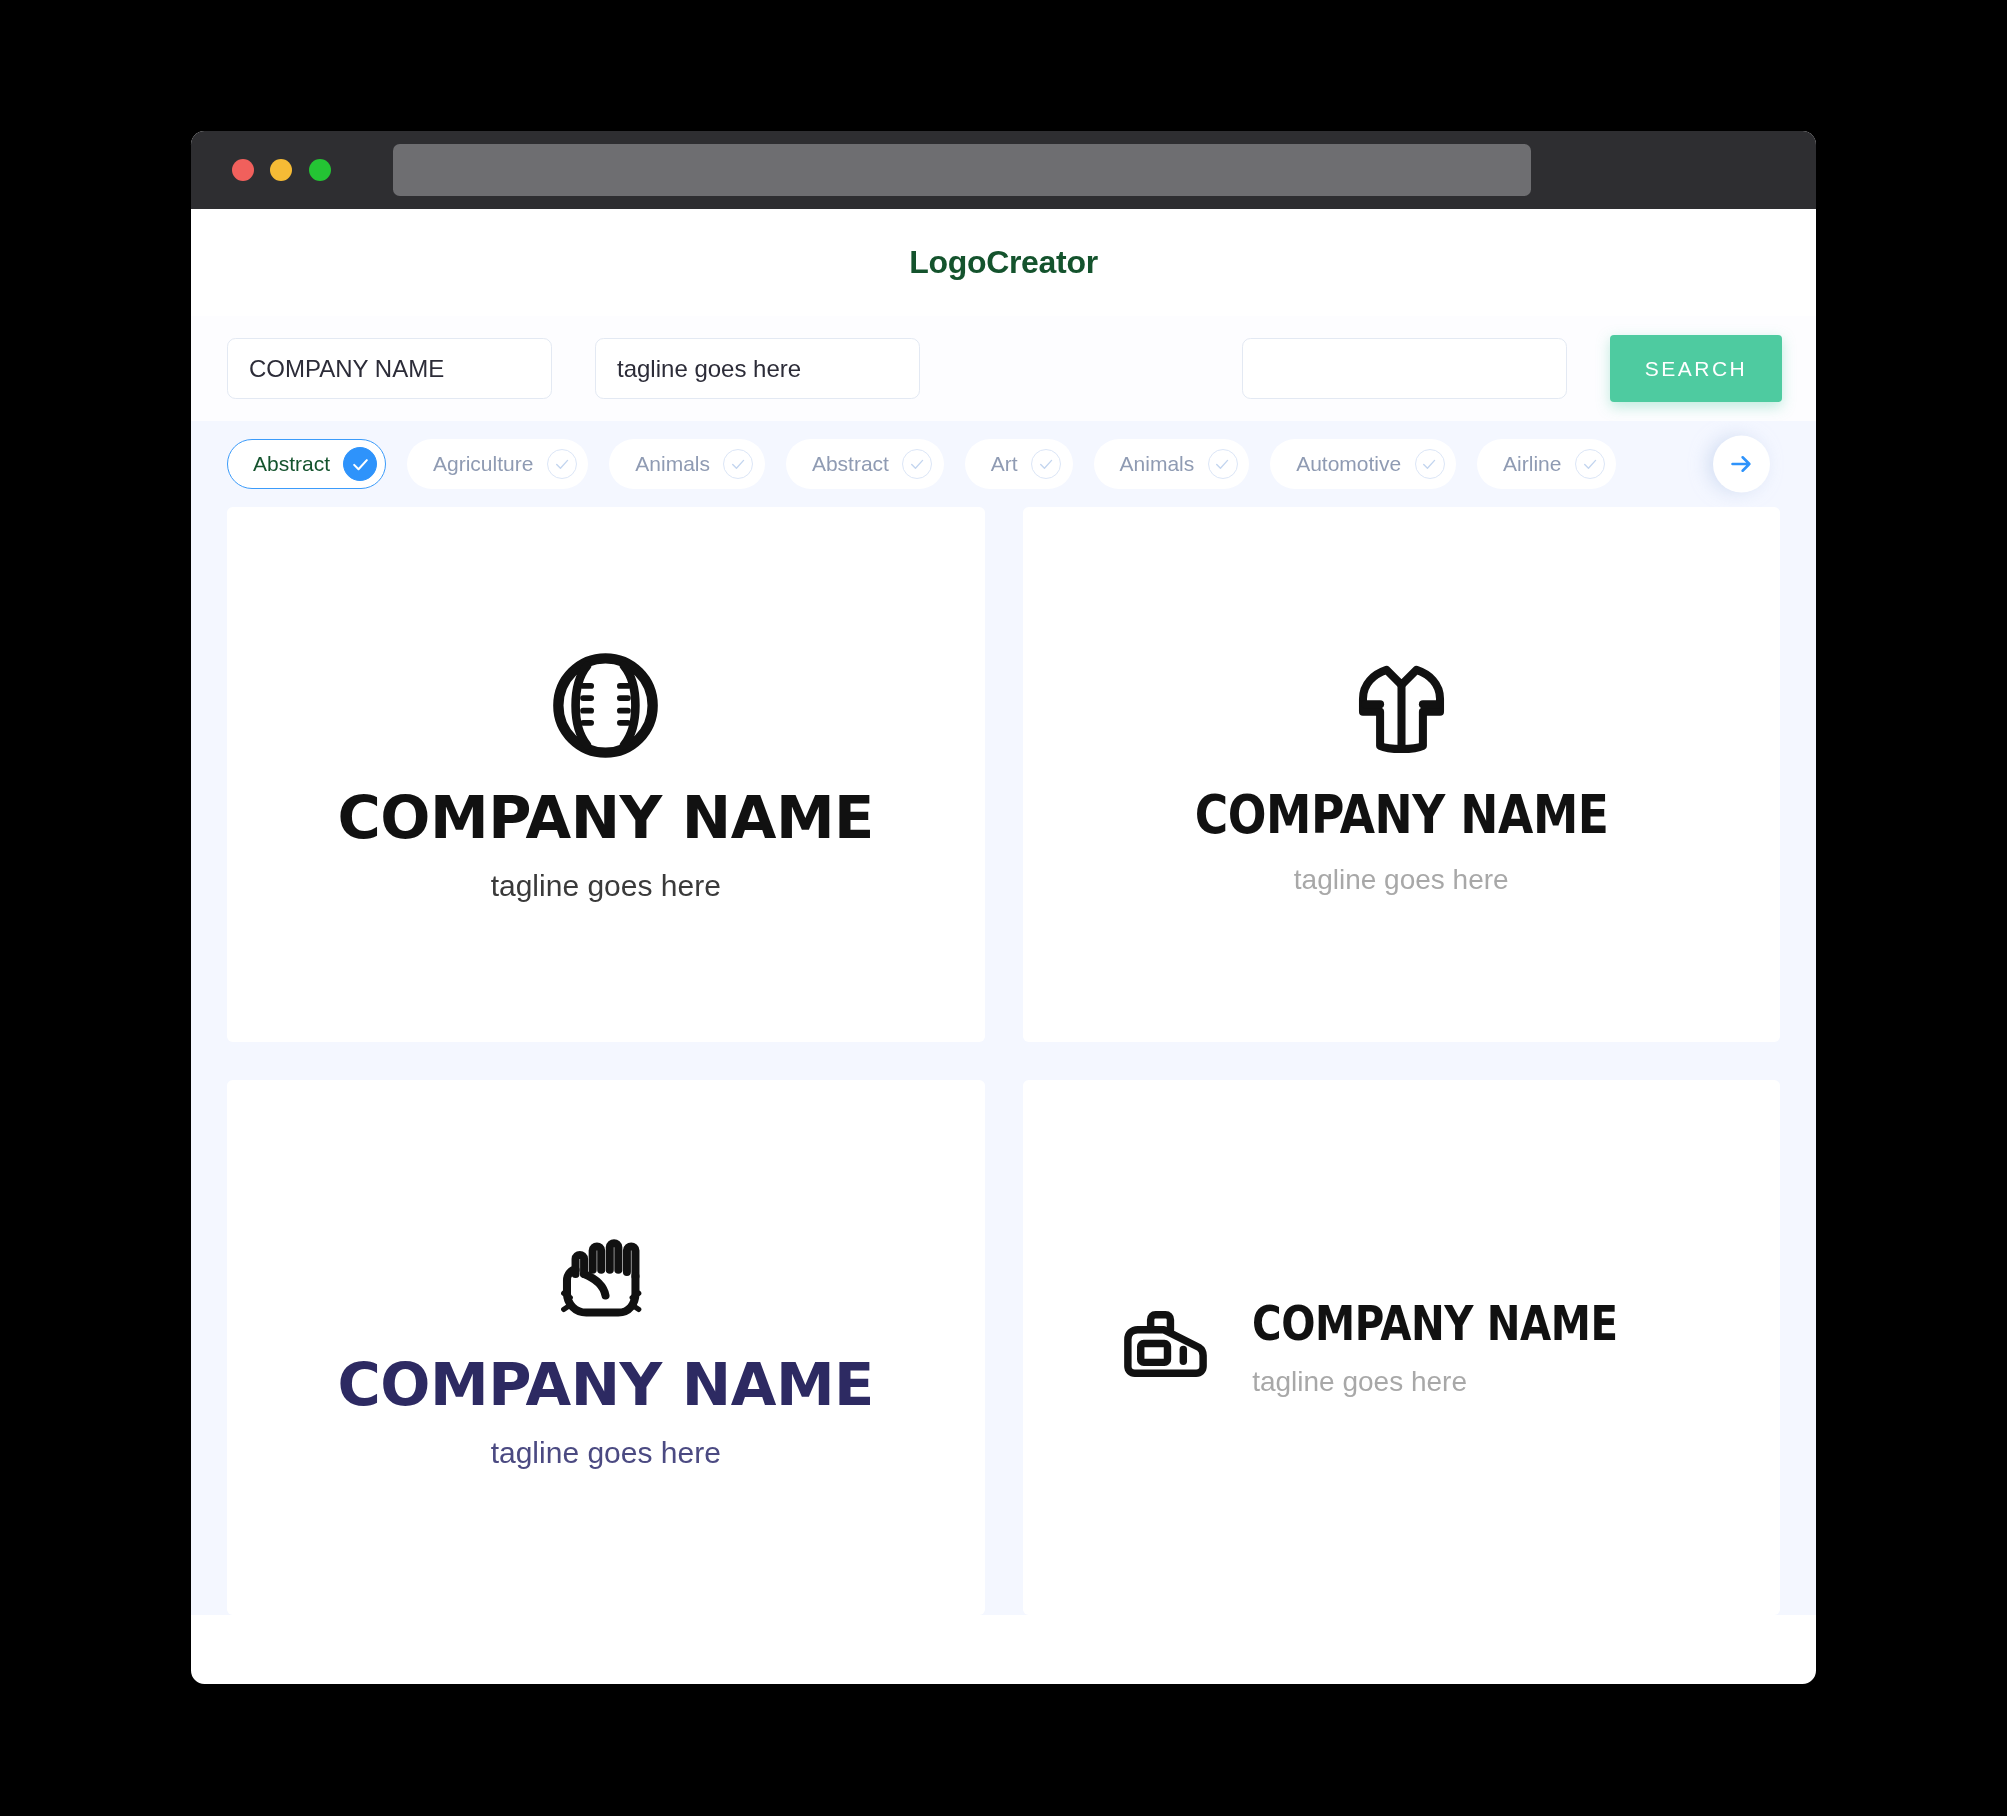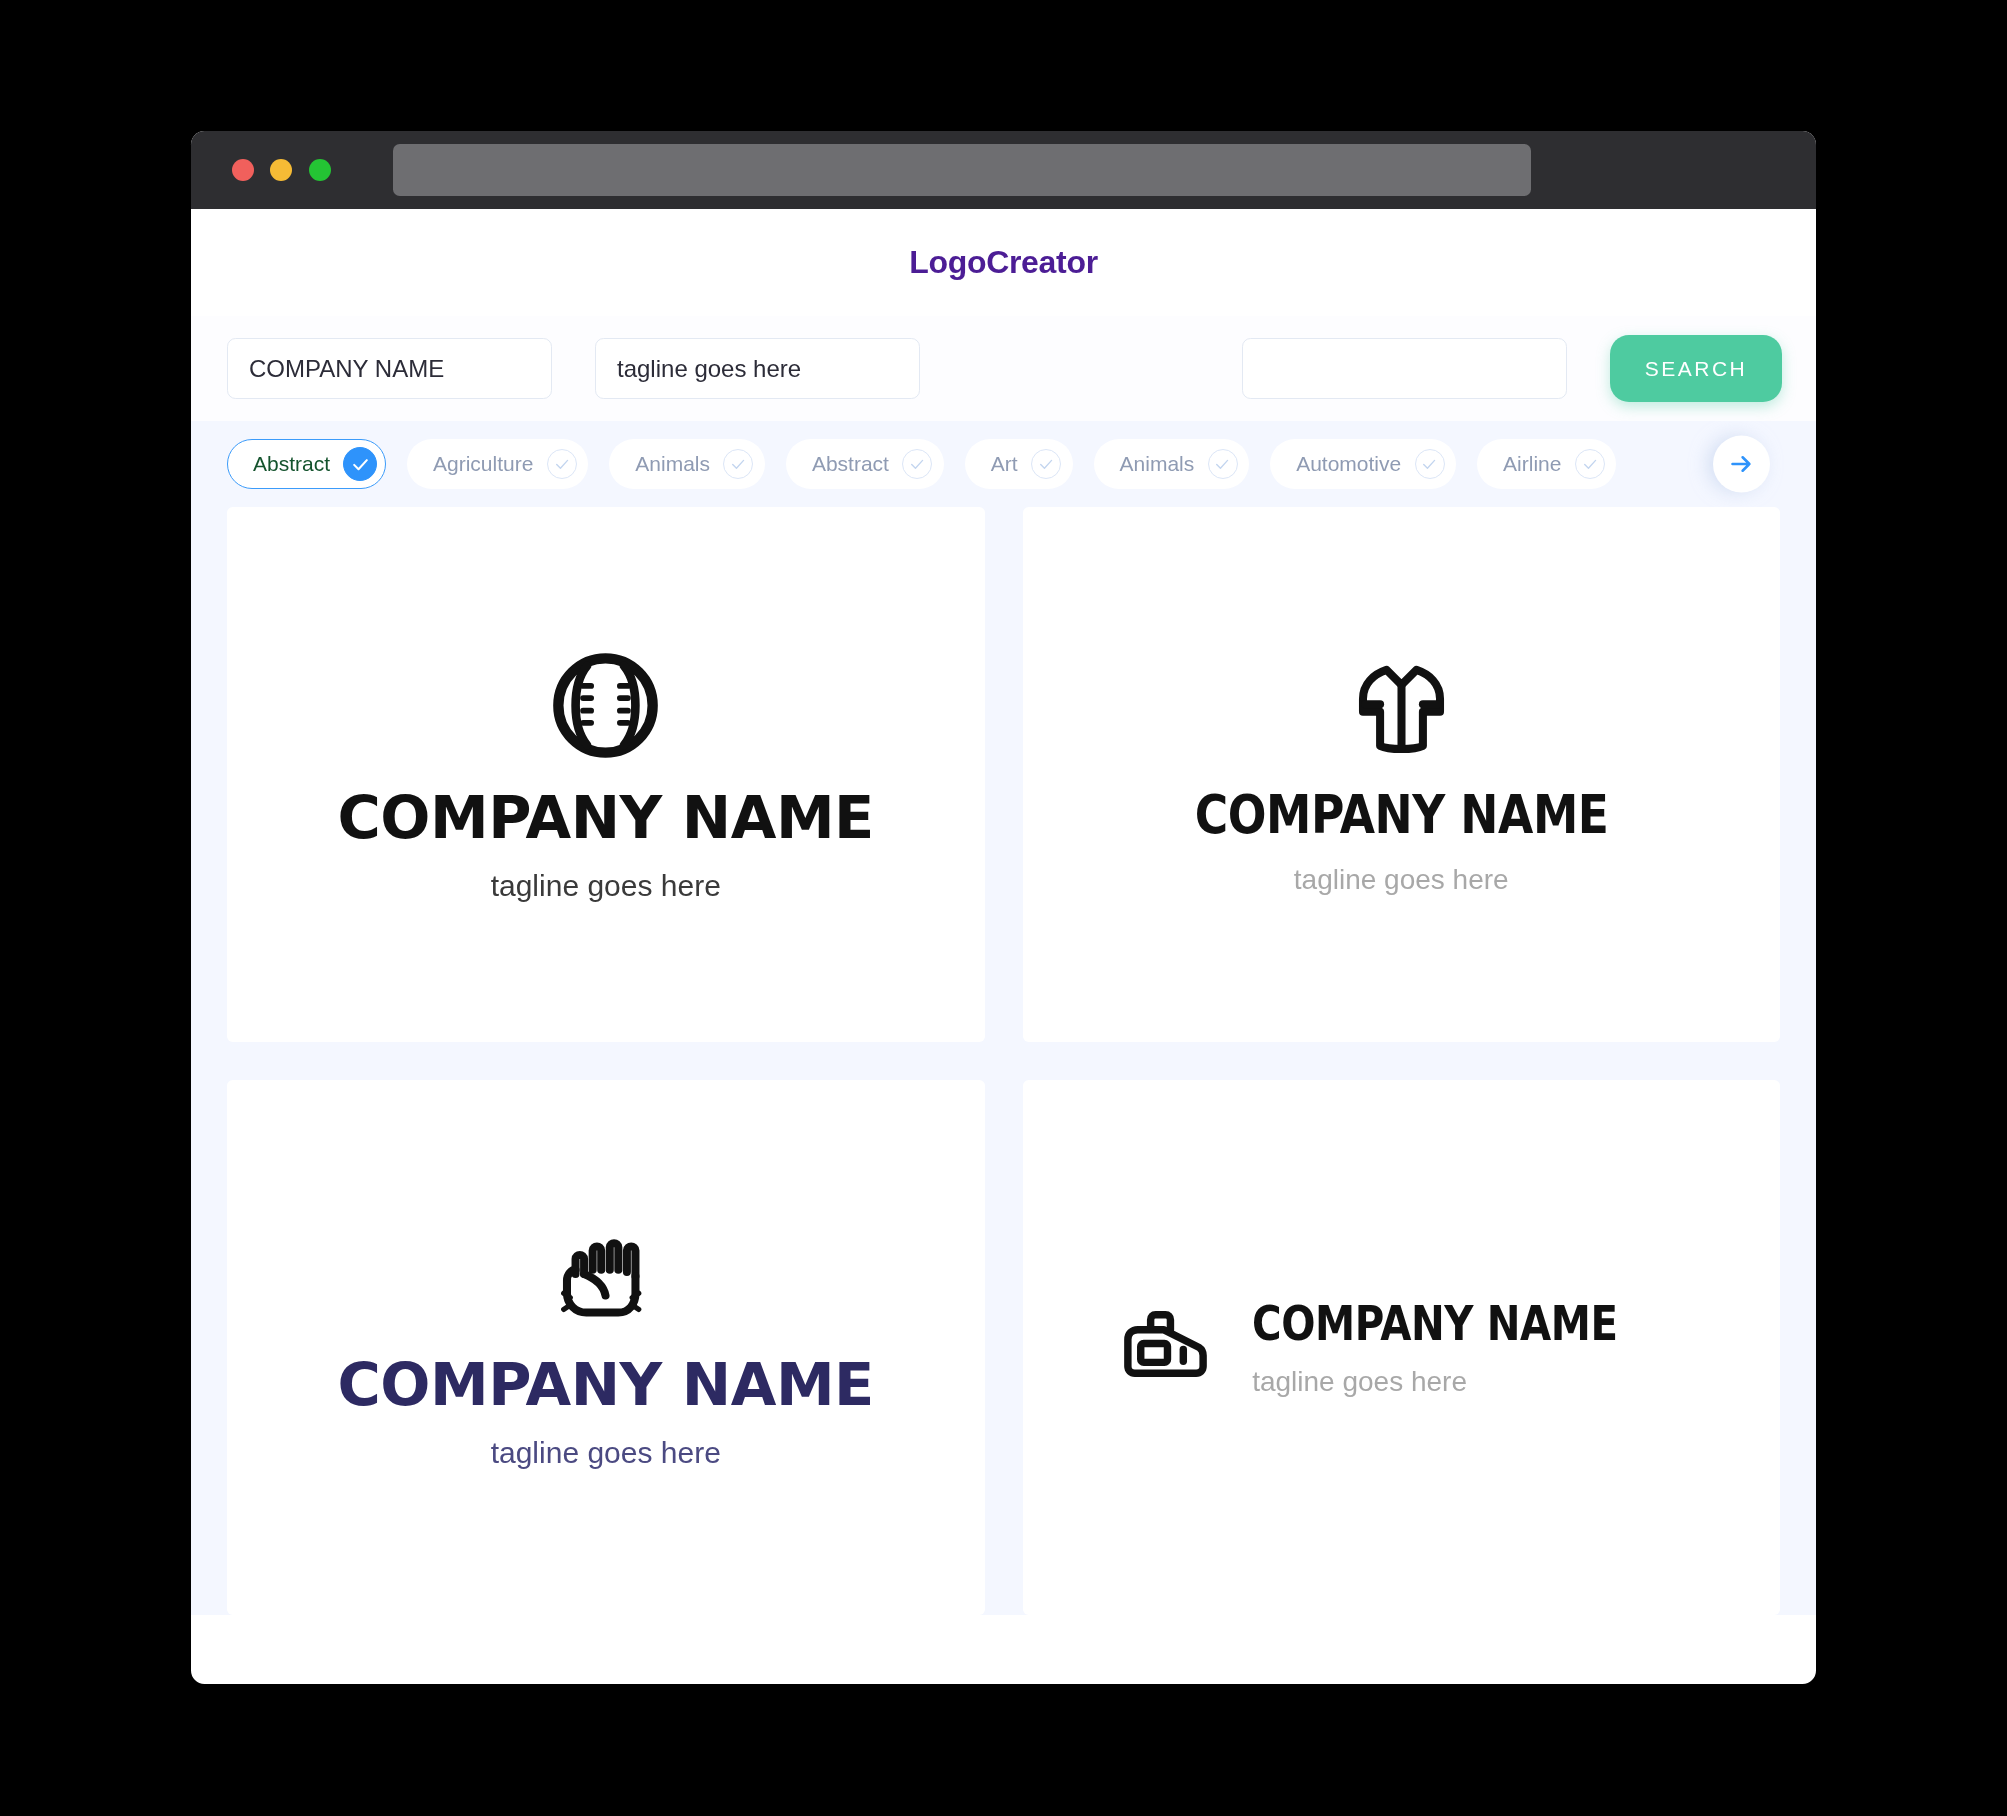--- a/index.html
+++ b/index.html
@@ -56,21 +56,21 @@
   .app-header {
     height: 107px;
     background: #ffffff;
     display: flex;
     align-items: center;
     justify-content: center;
   }
   .app-title {
     font-size: 32px;
     font-weight: bold;
-    color: #4c1d95;
+    color: #14532d;
     letter-spacing: -0.3px;
   }
 
   
   .search-bar {
     height: 105px;
     background: #fdfdff;
     display: flex;
     align-items: center;
     padding: 0 29px 0 36px;
@@ -93,21 +93,21 @@
   .input-tagline { width: 325px; margin-left: 43px; }
   .input-keyword { width: 325px; margin-left: 322px; }
   .input-keyword::placeholder { color: #b7bfd0; }
 
   .search-button {
     margin-left: 43px;
     width: 172px;
     height: 67px;
     background: #4ecba0;
     border: none;
-    border-radius: 19px;
+    border-radius: 4px;
     color: #ffffff;
     font-family: "Liberation Sans", sans-serif;
     font-size: 21px;
     letter-spacing: 2.5px;
     cursor: pointer;
     box-shadow: 0 4.8px 13.4px rgba(78,203,160,0.35);
   }
 
   
   .chips-row {

